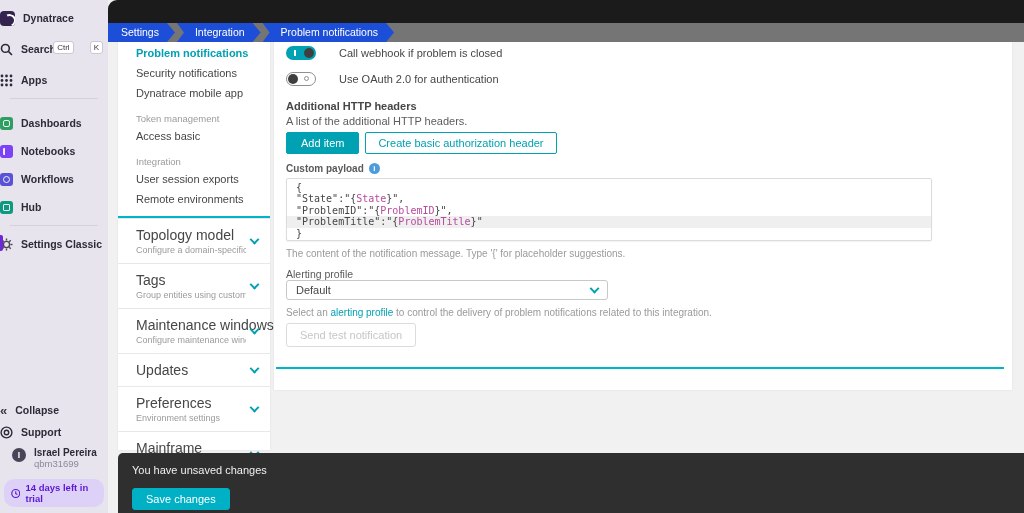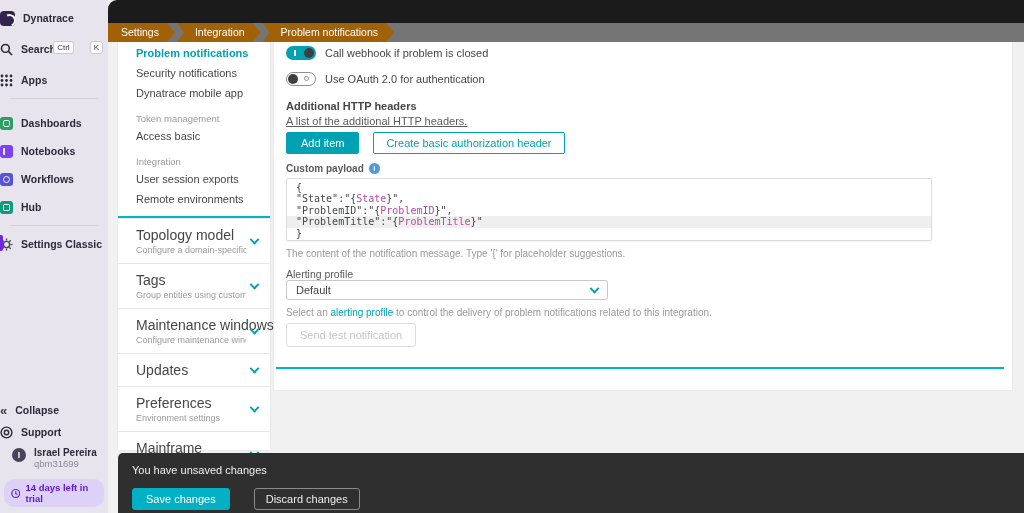--- a/index.html
+++ b/index.html
@@ -23,50 +23,50 @@
   .user-name { font-size:10px; font-weight:700; color:#2d2a39; line-height:11px; }
   .user-id { font-size:9.5px; color:#8d889b; line-height:11px; }
   .trial-pill { margin:4px 4px 6px 4px; background:#ddd1f8; border-radius:10px; display:flex; align-items:center; gap:5px; padding:3px 7px; color:#5b16d4; font-size:9.5px; font-weight:700; cursor:pointer; }
   .logo-mark { width:15px; height:15px; border-radius:4px; background:#33234f; position:relative; overflow:hidden; flex:0 0 15px; }
   .logo-mark::after { content:""; position:absolute; left:3px; top:3px; width:9px; height:9px; border-radius:50%; border:2px solid #fff; border-left-color:transparent; border-bottom-color:transparent; transform:rotate(20deg); }
   .collapse-glyph { font-size:13px; font-weight:700; color:#3a3742; line-height:13px; }
 
   
   .top-strip { position:absolute; left:108px; top:0; width:916px; height:23px; background:#1b1b1b; border-top-left-radius:9px; z-index:4; }
   .breadcrumb-bar { position:absolute; left:108px; top:23px; width:916px; height:19px; background:#757575; display:flex; align-items:stretch; z-index:4; }
-  .crumb { background:#a16207; color:#fff; font-size:10.5px; line-height:19px; padding:0 16px 0 13px; margin-right:2px; cursor:pointer; white-space:nowrap; }
+  .crumb { background:#1d4ed8; color:#fff; font-size:10.5px; line-height:19px; padding:0 16px 0 13px; margin-right:2px; cursor:pointer; white-space:nowrap; }
   .crumb.c-first { clip-path:polygon(0 0, calc(100% - 8px) 0, 100% 50%, calc(100% - 8px) 100%, 0 100%); }
   .crumb.c-next { clip-path:polygon(0 0, calc(100% - 8px) 0, 100% 50%, calc(100% - 8px) 100%, 0 100%, 7px 50%); padding-left:18px; }
 
   
   .settings-nav { position:absolute; left:118px; top:42px; width:152px; height:408px; background:#fff; box-shadow:0 0 2px rgba(0,0,0,.08); padding-top:1px; }
   .nav-link { font-size:11px; color:#454646; padding:4px 8px 4px 18px; cursor:pointer; white-space:nowrap; }
   .nav-link.selected { color:#00a1b2; font-weight:700; }
   .nav-section { font-size:9.5px; color:#9b9b9b; padding:10px 8px 2px 18px; white-space:nowrap; }
   .nav-teal-line { height:2px; background:#00b5c9; margin-top:7px; }
   .acc-row { position:relative; border-top:1px solid #e8e8e8; padding:8px 24px 8px 18px; cursor:pointer; }
   .acc-row:first-of-type { border-top:none; }
   .acc-title { font-size:14px; color:#454646; white-space:nowrap; }
   .acc-sub { font-size:9px; color:#9b9b9b; margin-top:2px; white-space:nowrap; overflow:hidden; }
   .chev { position:absolute; right:12px; top:50%; width:7px; height:7px; border-left:2px solid #00a1b2; border-bottom:2px solid #00a1b2; transform:translateY(-70%) rotate(-45deg); }
 
   
   .main-card { position:absolute; left:274px; top:42px; width:738px; height:348px; background:#fff; box-shadow:0 0 2px rgba(0,0,0,.08); }
-  .toggle-row { position:absolute; left:12px; display:flex; align-items:center; gap:9px; cursor:pointer;text-align:center; }
+  .toggle-row { position:absolute; left:12px; display:flex; align-items:center; gap:23px; cursor:pointer;text-align:center; }
   .toggle { width:30px; height:14px; border-radius:8px; position:relative; flex:0 0 30px; }
   .toggle.on { background:#00a1b2; }
   .toggle.on .knob { position:absolute; right:2px; top:2px; width:10px; height:10px; border-radius:50%; background:#3f3f3f; }
   .toggle.on .tick { position:absolute; left:8px; top:4px; width:2px; height:6px; background:#fff; }
   .toggle.off { background:#fff; border:1px solid #8f8f8f; }
   .toggle.off .knob { position:absolute; left:1px; top:1px; width:10px; height:10px; border-radius:50%; background:#3f3f3f; }
   .toggle.off .ring { position:absolute; right:6px; top:3px; width:5px; height:5px; border:1.5px solid #8f8f8f; border-radius:50%; }
   .toggle-label { font-size:11px; color:#454646; }
   .sec-title { position:absolute; left:12px; font-size:11px; font-weight:700; color:#454646; }
   .sec-desc { position:absolute; left:12px; font-size:11px; color:#5c5c5c; }
-  .btn-row { position:absolute; left:12px; display:flex; gap:14px; }
+  .btn-row { position:absolute; left:12px; display:flex; gap:6px; }
   .btn-teal { background:#00a1b2; color:#fff; border:1px solid #00a1b2; border-radius:2px; font-size:11px; padding:4px 14px; cursor:pointer; font-family:inherit; }
   .btn-outline-teal { background:#fff; color:#00a1b2; border:1px solid #00a1b2; border-radius:2px; font-size:11px; padding:4px 12px; cursor:pointer; font-family:inherit; }
   .field-label { position:absolute; left:12px; font-size:10px; font-weight:700; color:#5a5a5a; display:flex; align-items:center; gap:5px; }
   .info-dot { width:11px; height:11px; border-radius:50%; background:#4d9ddb; color:#fff; font-size:8px; font-weight:700; display:inline-flex; align-items:center; justify-content:center; cursor:pointer; }
   .code-box { position:absolute; left:12px; top:136px; width:646px; height:63px; border:1px solid #dcdcdc; border-radius:2px; box-shadow:0 1px 2px rgba(0,0,0,.06); font-family:"DejaVu Sans Mono", monospace; font-size:10px; color:#454646; padding:3px 0; cursor:text; background:#fff; }
   .code-line { line-height:11.4px; padding:0 9px; white-space:pre; }
   .code-line.active { background:#efefef; }
   .tok-m { color:#b84a9d; }
   .hint { position:absolute; left:12px; font-size:10px; color:#9a9a9a; }
   .hint a { color:#00a1b2; text-decoration:none; cursor:pointer; }
@@ -261,21 +261,21 @@
     </div>
     <div class="toggle-row" style="top:30px;">
       <span class="toggle off">
           <span class="knob"></span>
           <span class="ring"></span>
         </span>
       <span class="toggle-label">Use OAuth 2.0 for authentication</span>
     </div>
 
     <div class="sec-title" style="top:58px;">Additional HTTP headers</div>
-    <div class="sec-desc" style="top:73px;text-decoration:underline;">A list of the additional HTTP headers.</div>
+    <div class="sec-desc" style="top:73px;">A list of the additional HTTP headers.</div>
     <div class="btn-row" style="top:90px;">
       <button class="btn-teal">Add item</button>
       <button class="btn-outline-teal">Create basic authorization header</button>
     </div>
 
     <div class="field-label" style="top:121px;">
       <span>Custom payload</span>
       <span class="info-dot">i</span>
     </div>
     <div class="code-box" id="code-box">
@@ -299,17 +299,16 @@
     </div>
 
     <button class="btn-disabled" disabled="">Send test notification</button>
     <div class="teal-divider"></div>
   </section>
 
   <div class="unsaved-bar">
     <div class="unsaved-msg">You have unsaved changes</div>
     <div class="unsaved-btns">
       <button class="btn-save">Save changes</button>
-      <button class="btn-discard">Discard changes</button>
     </div>
   </div>
 
 </div>
 
 </body></html>

